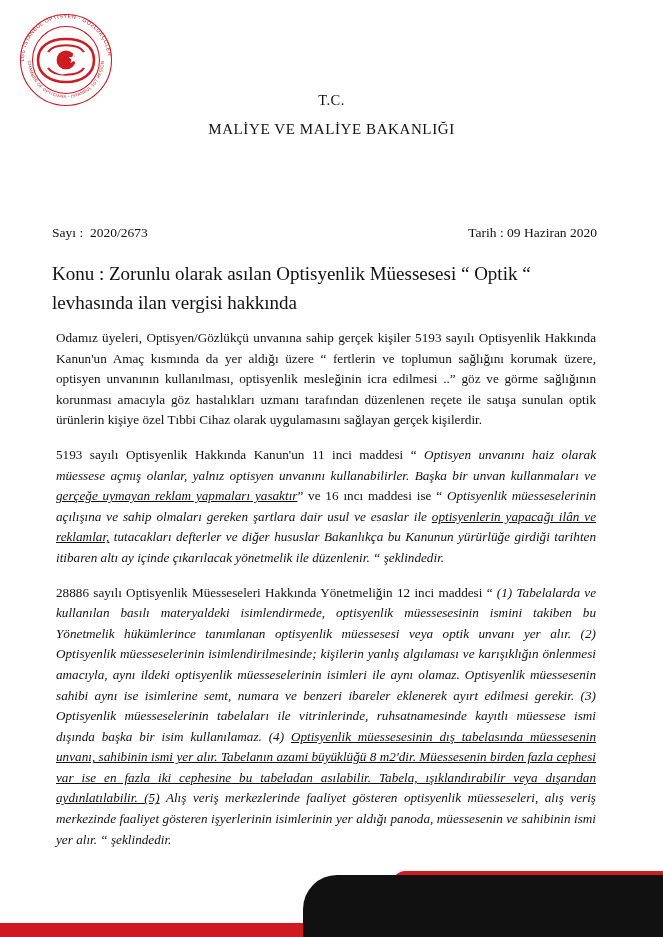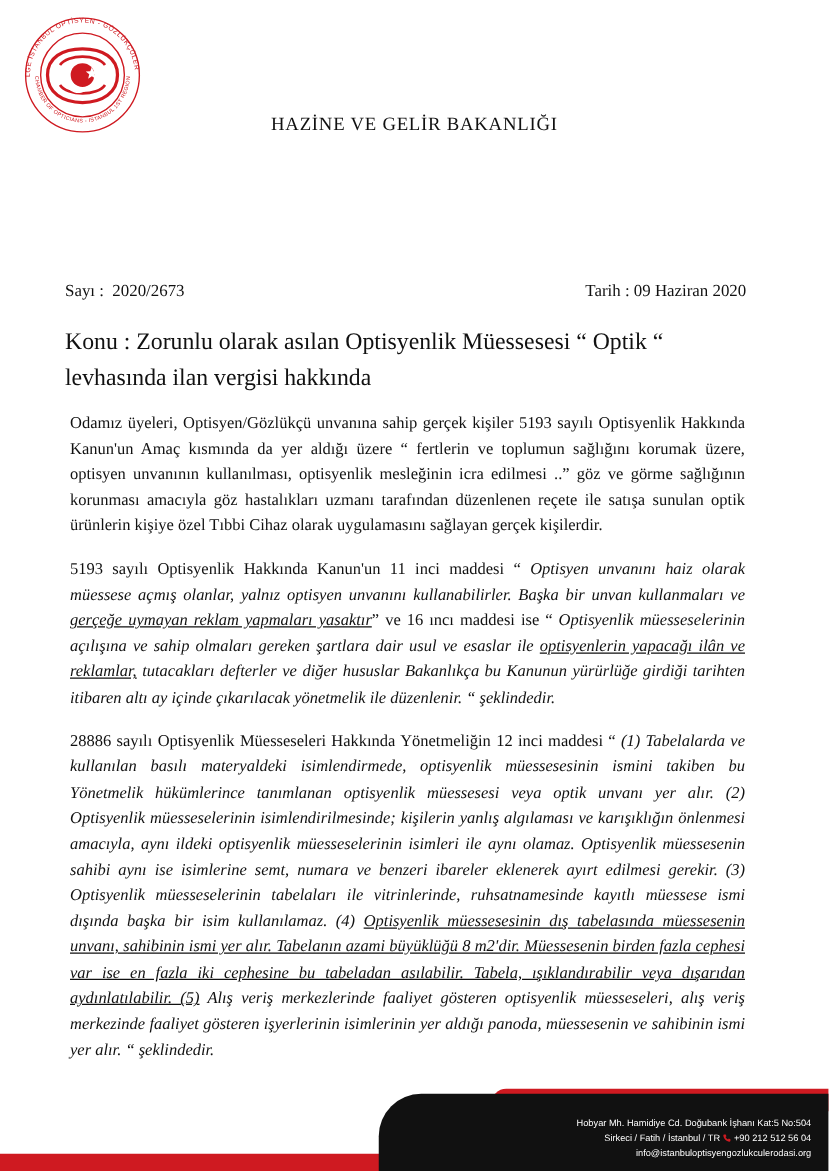--- a/index.html
+++ b/index.html
@@ -169,21 +169,22 @@
       <path d="M20,48 C20,34 32,27 48,27 C64,27 76,34 76,48 C76,62 64,70 48,70 C32,70 20,62 20,48 Z" fill="none" stroke="#cf1a21" stroke-width="2.6"></path>
       <path d="M30,40 C36,31 60,31 66,40" fill="none" stroke="#cf1a21" stroke-width="2.2"></path>
       <path d="M30,56 C36,65 60,65 66,56" fill="none" stroke="#cf1a21" stroke-width="2.2"></path>
       <circle cx="48" cy="48" r="9.5" fill="#cf1a21"></circle>
       <path d="M41,41 A11,11 0 1 0 55,55 A9,9 0 1 1 41,41 Z" fill="#ffffff"></path>
       <path d="M55.5,41.5 l1.3,3.4 l3.6,0.2 l-2.8,2.3 l0.9,3.5 l-3.0,-2.0 l-3.0,2.0 l0.9,-3.5 l-2.8,-2.3 l3.6,-0.2 Z" fill="#ffffff"></path>
     </svg>
   </div>
 
   <div class="header">
-    <div class="line1">HAZİNE VE GELİR BAKANLIĞI</div>
+    <div class="tc">T.C.</div>
+    <div class="line1">MALİYE VE MALİYE BAKANLIĞI</div>
   </div>
 
   <div class="meta">
     <div class="meta-row">
       <span class="sayi">Sayı :  2020/2673</span>
       <span class="tarih">Tarih : 09 Haziran 2020</span>
     </div>
   </div>
 
   <div class="konu">Konu : Zorunlu olarak asılan Optisyenlik Müessesesi “ Optik “ levhasında ilan vergisi hakkında</div>
@@ -199,27 +200,15 @@
     <div class="para">
       <span>28886 sayılı Optisyenlik Müesseseleri Hakkında Yönetmeliğin 12 inci maddesi “ </span><span class="i">(1) Tabelalarda ve kullanılan basılı materyaldeki isimlendirmede, optisyenlik müessesesinin ismini takiben bu Yönetmelik hükümlerince tanımlanan optisyenlik müessesesi veya optik unvanı yer alır. (2) Optisyenlik müesseselerinin isimlendirilmesinde; kişilerin yanlış algılaması ve karışıklığın önlenmesi amacıyla, aynı ildeki optisyenlik müesseselerinin isimleri ile aynı olamaz. Optisyenlik müessesenin sahibi aynı ise isimlerine semt, numara ve benzeri ibareler eklenerek ayırt edilmesi gerekir. (3) Optisyenlik müesseselerinin tabelaları ile vitrinlerinde, ruhsatnamesinde kayıtlı müessese ismi dışında başka bir isim kullanılamaz. (4) </span><span class="bi">Optisyenlik müessesesinin dış tabelasında müessesenin unvanı, sahibinin ismi yer alır. Tabelanın azami büyüklüğü 8 m2'dir. Müessesenin birden fazla cephesi var ise en fazla iki cephesine bu tabeladan asılabilir. Tabela, ışıklandırabilir veya dışarıdan aydınlatılabilir. (5)</span><span class="i"> Alış veriş merkezlerinde faaliyet gösteren optisyenlik müesseseleri, alış veriş merkezinde faaliyet gösteren işyerlerinin isimlerinin yer aldığı panoda, müessesenin ve sahibinin ismi yer alır. </span><span class="i">“ şeklindedir.</span>
     </div>
 
   </div>
 
   <div class="footer">
     <div class="footer-red2"></div>
     <div class="footer-red"></div>
     <div class="footer-black"></div>
-    <div class="footer-text">
-      <div>Hobyar Mh. Hamidiye Cd. Doğubank İşhanı Kat:5 No:504</div>
-      <div>
-        <span>Sirkeci / Fatih / İstanbul / TR</span>
-        <span class="ph-icon">
-          <svg viewBox="0 0 16 16" width="7" height="7">
-              <path fill="#cf1a21" d="M3 1.5 L6 1.5 L7.2 4.6 L5.6 5.9 C6.3 7.6 8.4 9.7 10.1 10.4 L11.4 8.8 L14.5 10 L14.5 13 C14.5 14 13.8 14.6 12.8 14.5 C7 13.9 2.1 9 1.5 3.2 C1.4 2.2 2 1.5 3 1.5 Z"></path>
-            </svg>
-        </span><span>+90 212 512 56 04</span>
-      </div>
-      <div>info@istanbuloptisyengozlukculerodasi.org</div>
-    </div>
   </div>
 
 </div>
 
 </body></html>

